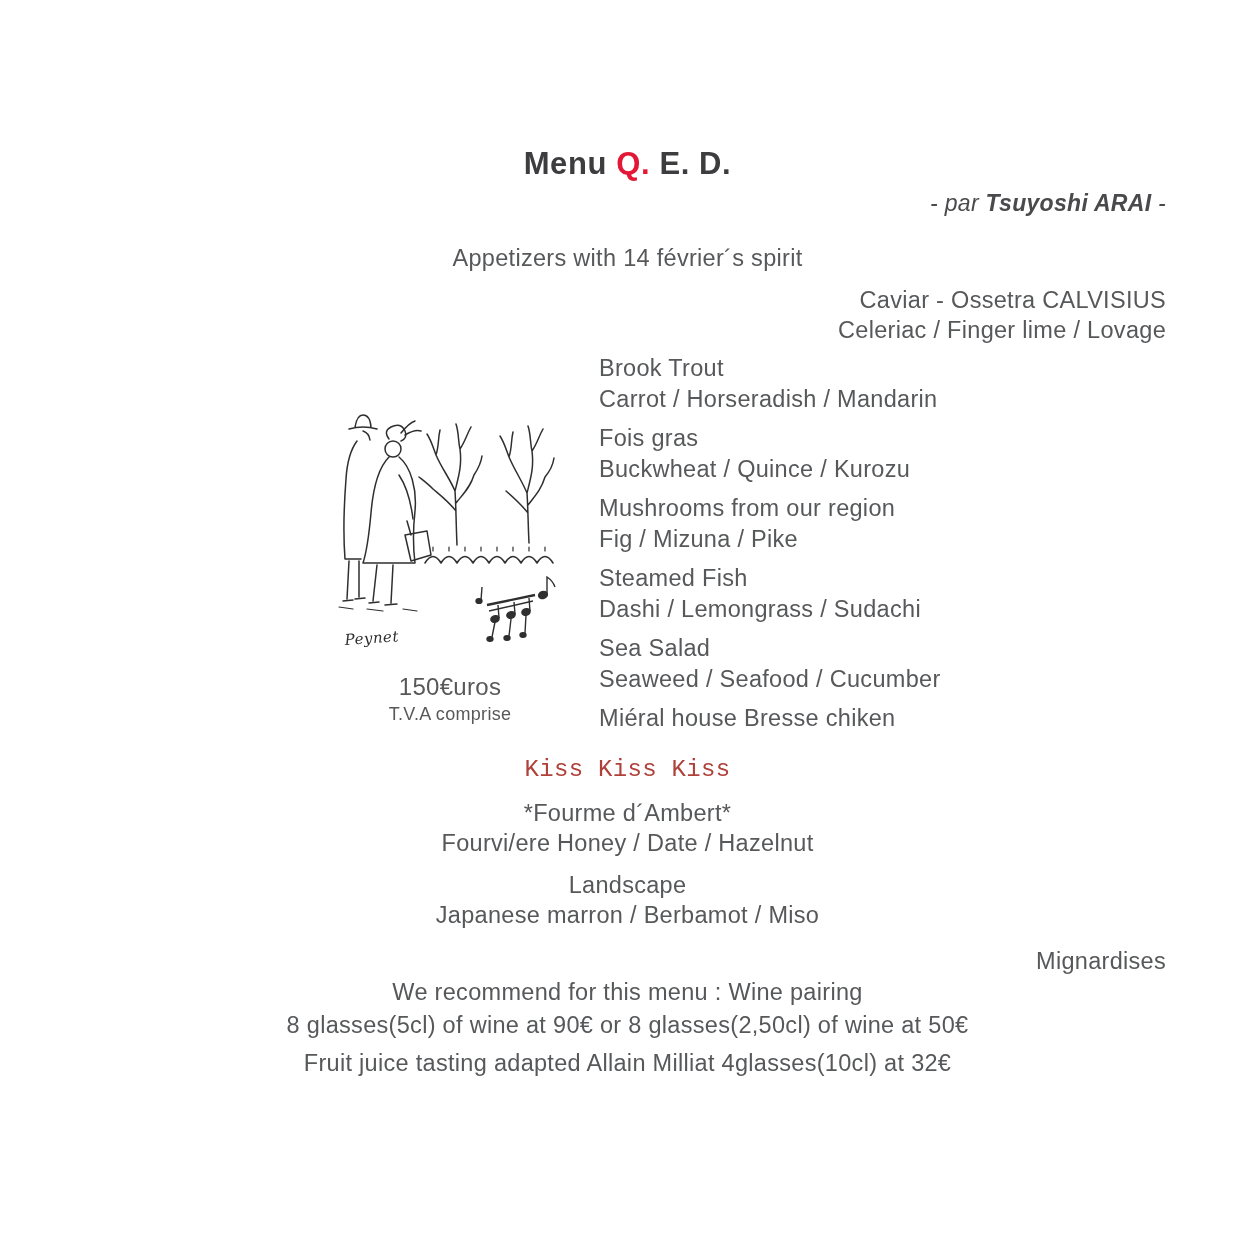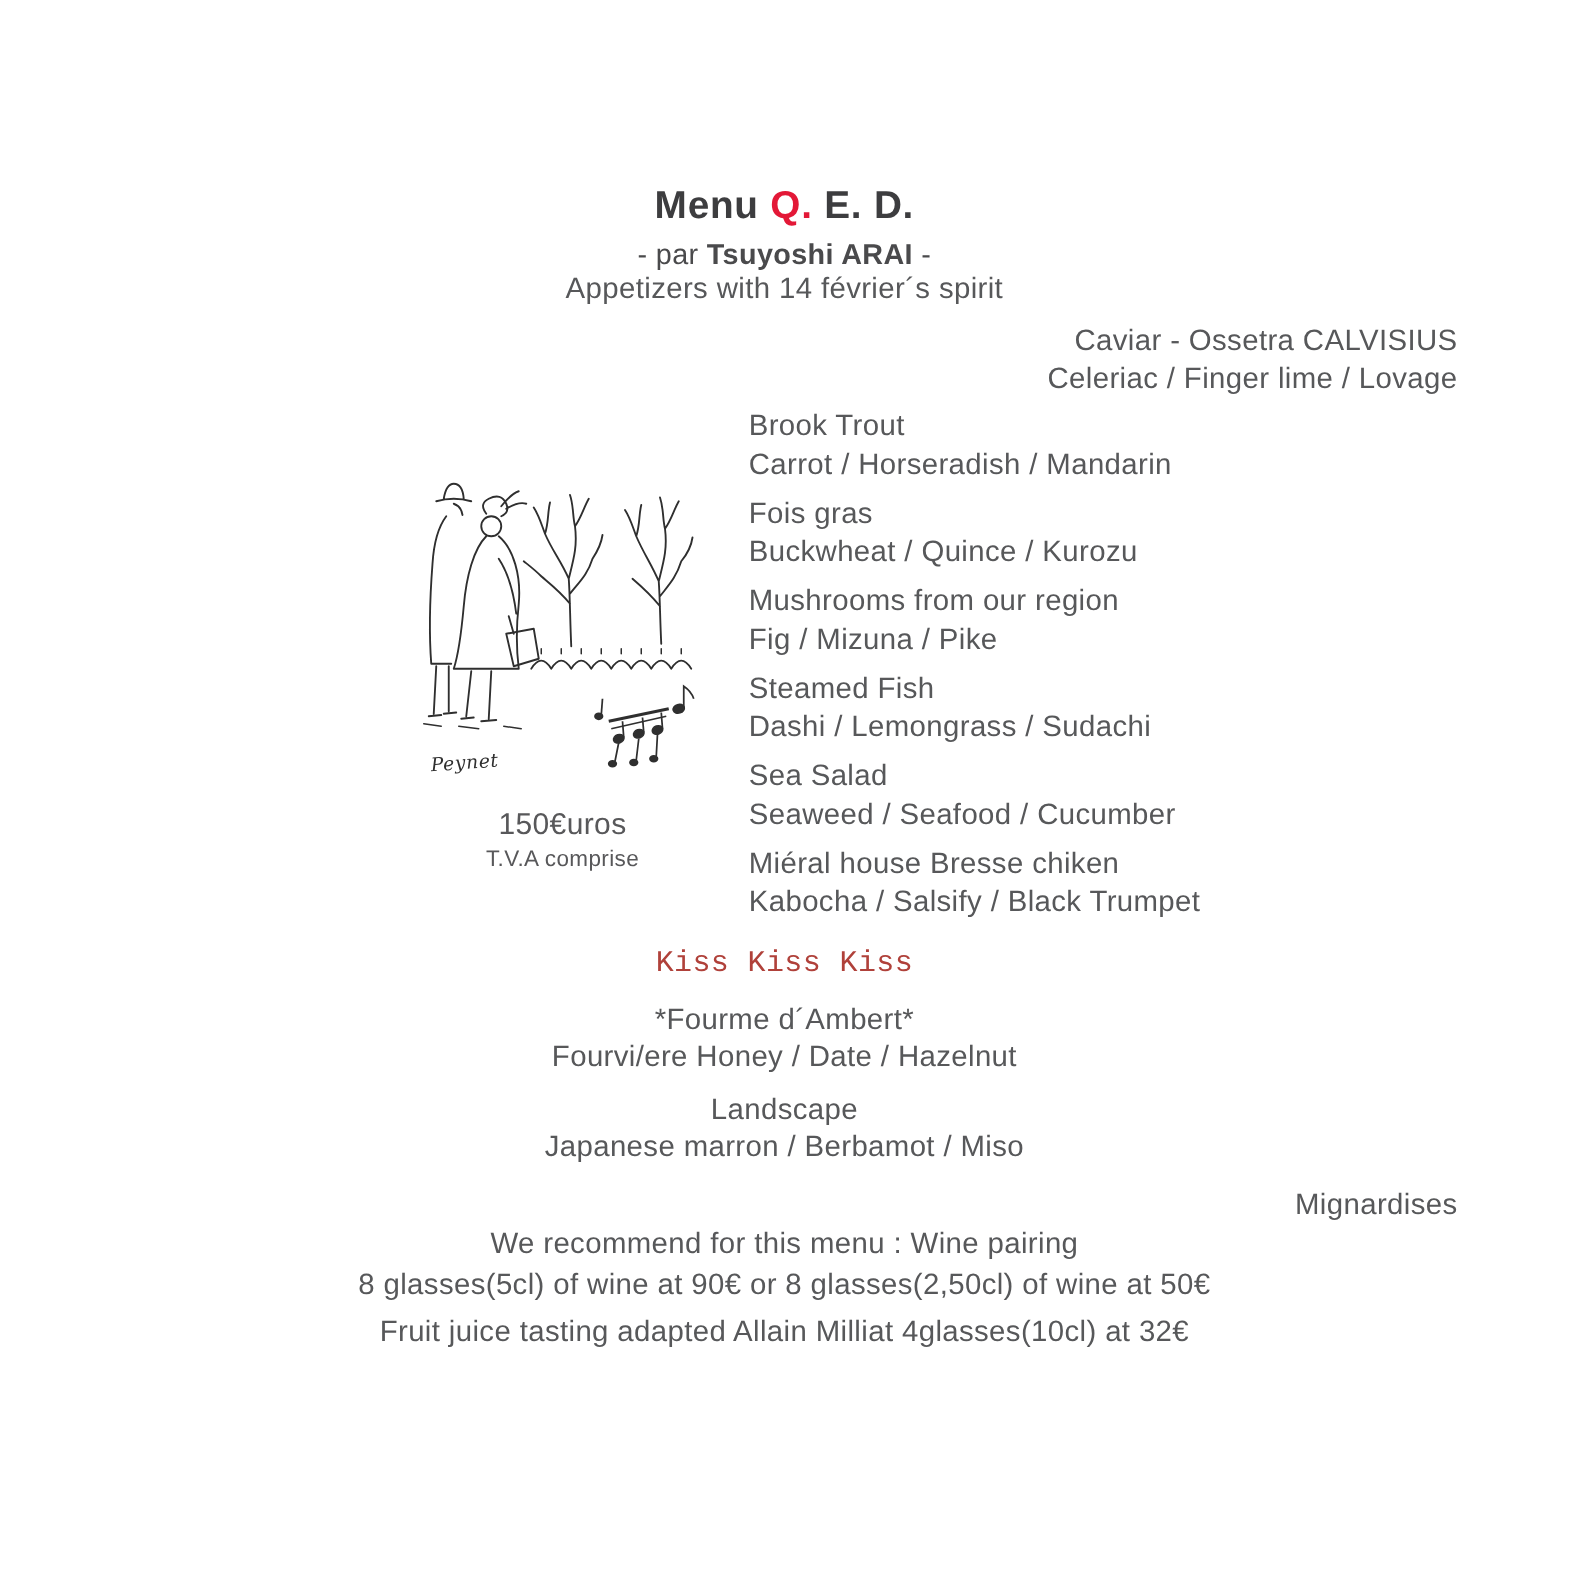--- a/index.html
+++ b/index.html
@@ -18,27 +18,28 @@
   .title {
     padding-top: 146px;
     text-align: center;
     font-size: 31px;
     font-weight: 700;
     color: #3d3d3f;
     letter-spacing: 0.6px;
   }
   .title .accent { color: #e31837; }
   .byline {
-    text-align: center;
+    text-align: right;
+    font-style: italic;
     font-size: 23px;
     margin-top: 8px;
     color: #4a4a4c;
   }
   .byline .chef { font-weight: 700; }
-  .intro { text-align: center; font-size: 23.5px; margin-top: 0; }
+  .intro { text-align: center; font-size: 23.5px; margin-top: 28px; }
   .caviar { text-align: right; font-size: 23.5px; line-height: 30px; margin-top: 13px; }
   .middle { display: flex; margin-top: 8px; padding-left: 230px; }
   .left-col { width: 262px; text-align: center; padding-top: 40px; flex: 0 0 auto; }
   .price { font-size: 24px; margin-top: 4px; color: #58585a; }
   .tax { font-size: 18px; margin-top: 3px; color: #58585a; }
   .courses { padding-left: 18px; }
   .course { margin-bottom: 9px; }
   .course-name, .course-detail { font-size: 23.5px; line-height: 30.5px; }
   .kiss { text-align: center; font-size: 24px; color: #b0413a; margin-top: 12px; line-height: 30px; font-family: Liberation Mono, monospace; }
   .block { text-align: center; font-size: 23.5px; line-height: 30px; }
@@ -134,21 +135,20 @@
       <div class="course">
         <div class="course-name">Steamed Fish</div>
         <div class="course-detail">Dashi / Lemongrass / Sudachi</div>
       </div>
       <div class="course">
         <div class="course-name">Sea Salad</div>
         <div class="course-detail">Seaweed / Seafood / Cucumber</div>
       </div>
       <div class="course">
         <div class="course-name">Miéral house Bresse chiken</div>
-        <div class="course-detail">Kabocha / Salsify / Black Trumpet</div>
       </div>
     </div>
 
   </div>
 
   <div class="kiss">Kiss Kiss Kiss</div>
 
   <div class="block special">
     <div>*Fourme d´Ambert*</div>
     <div>Fourvi/ere Honey / Date / Hazelnut</div>

